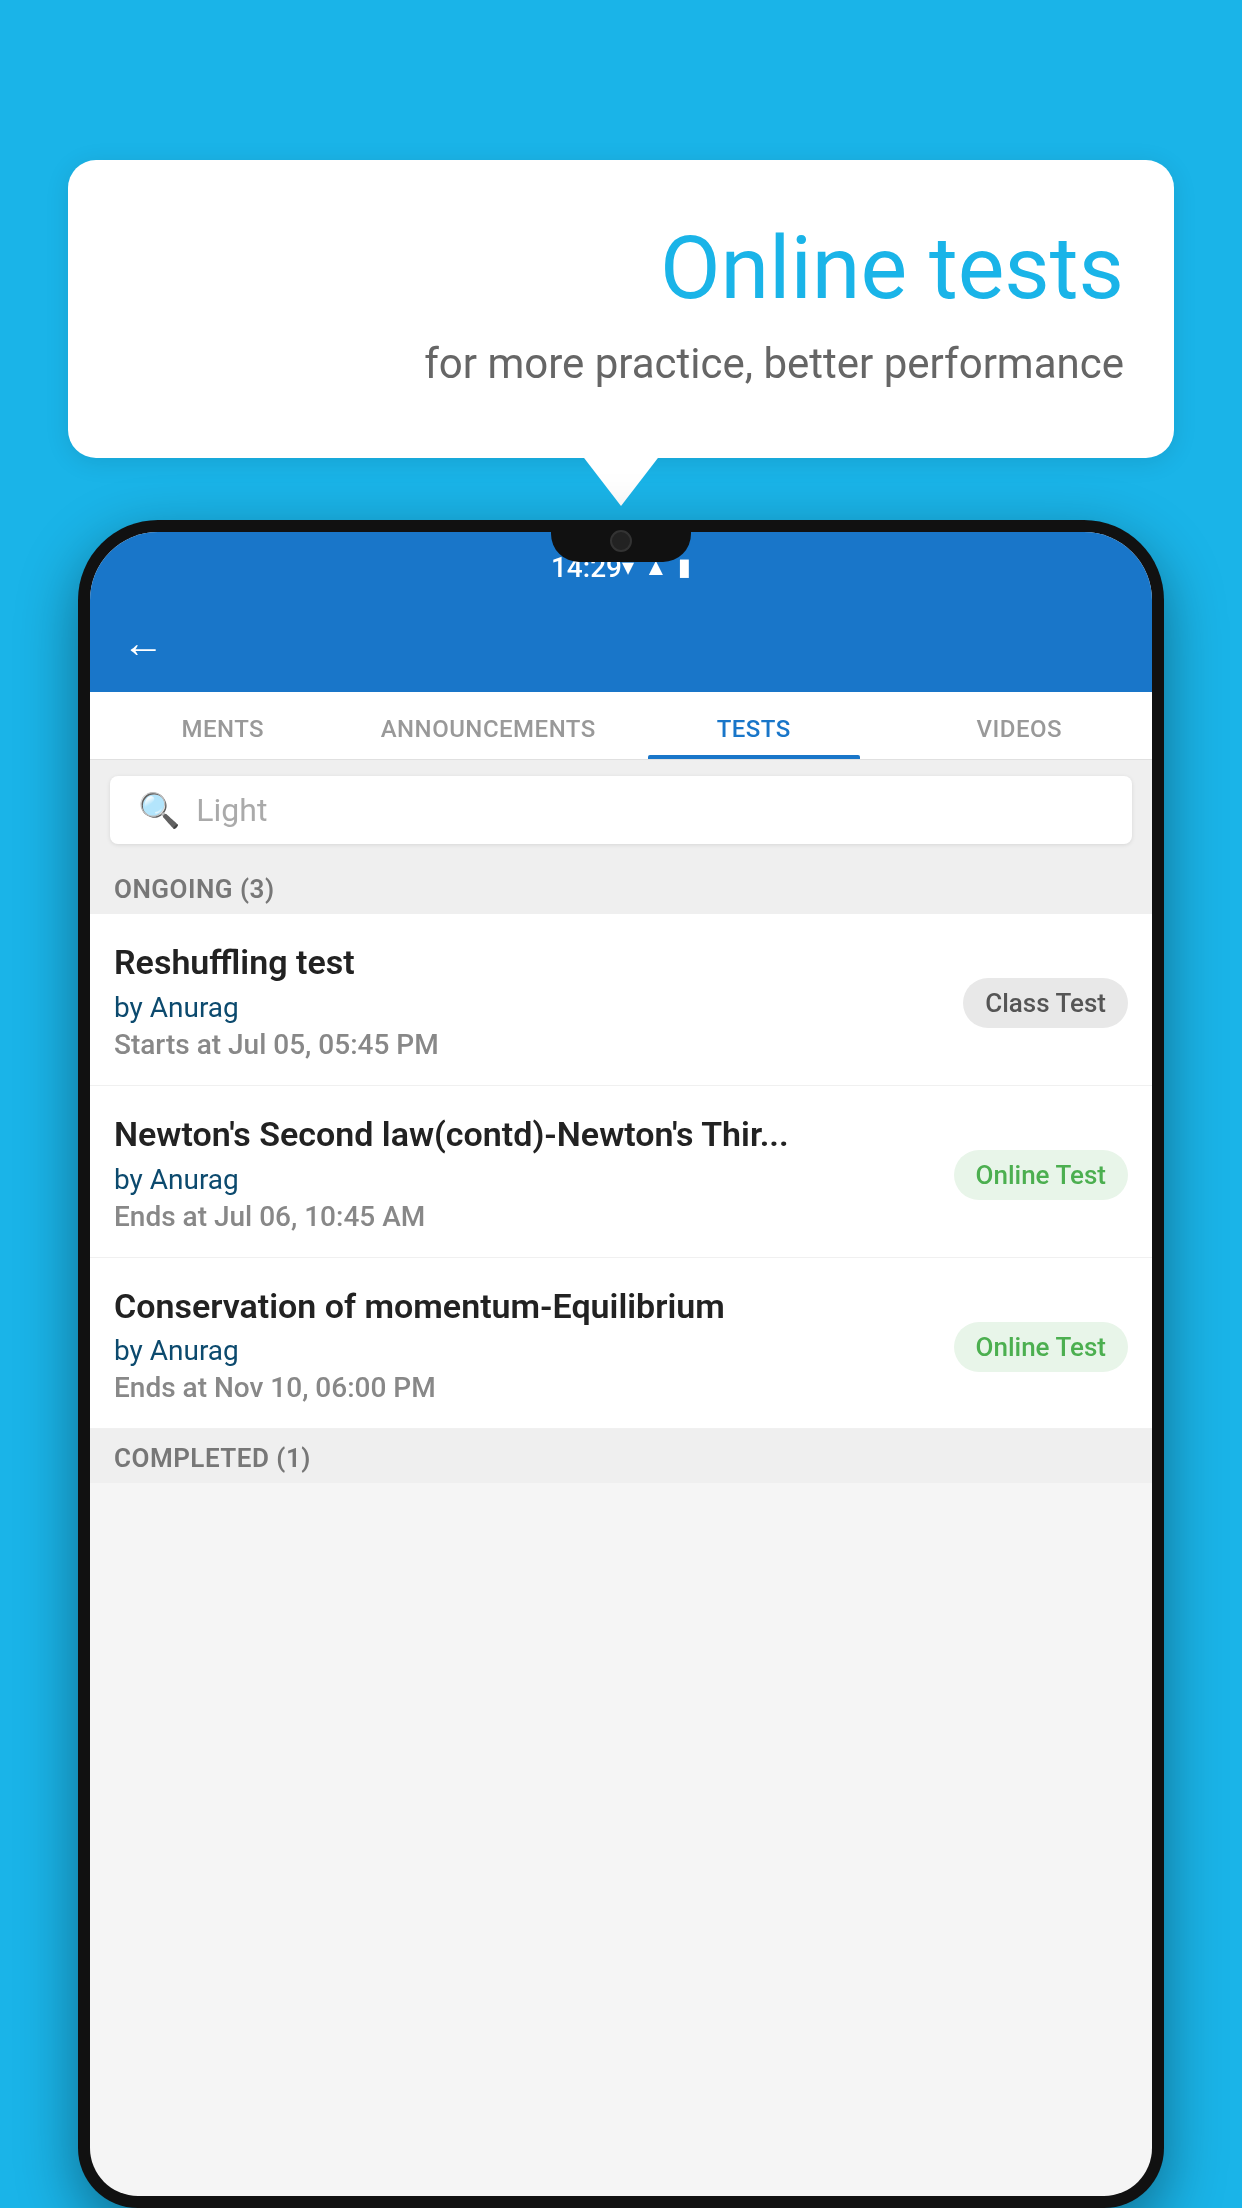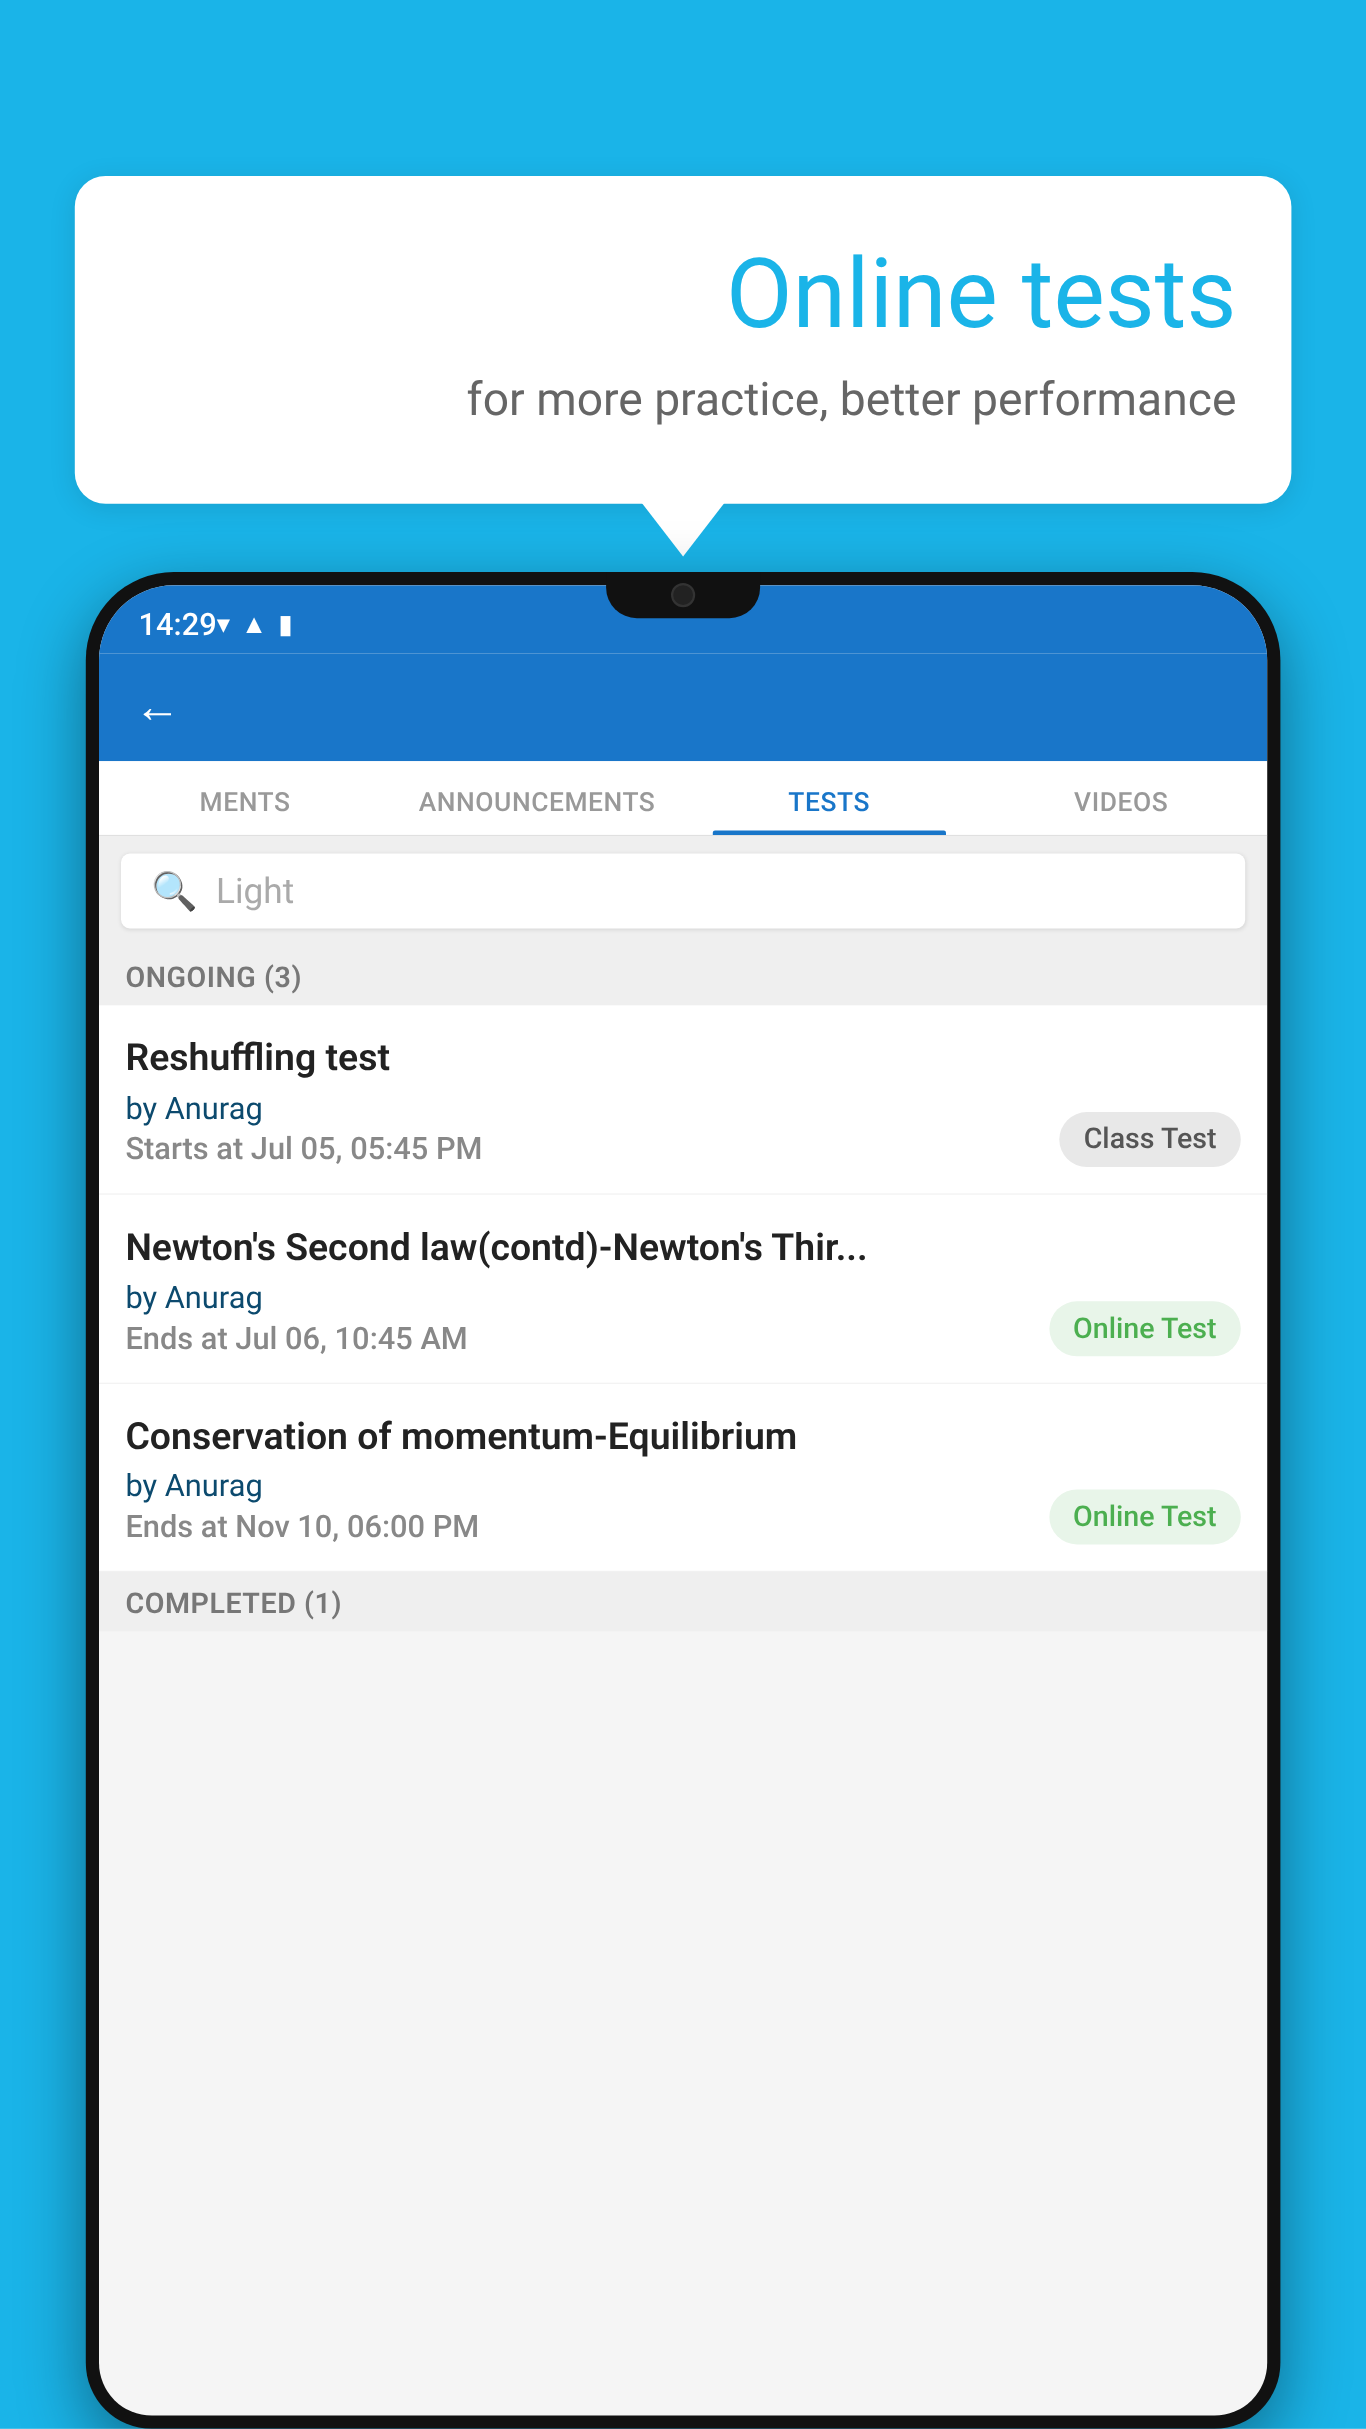--- a/index.html
+++ b/index.html
@@ -110,21 +110,21 @@
       border-radius: 68px 68px 48px 48px;
       overflow: hidden;
     }
 
     
     .status-bar {
       background: #1976c9;
       height: 62px;
       display: flex;
       align-items: center;
-      justify-content: flex-start;
+      justify-content: center;
       padding: 0 36px;
       padding-top: 8px;
     }
     .status-time {
       color: white;
       font-size: 28px;
       font-weight: 500;
     }
     .status-icons {
       display: flex;
@@ -227,21 +227,21 @@
 
     
     .test-list {
       background: white;
     }
     .test-item {
       padding: 28px 24px 24px;
       border-bottom: 1px solid #f0f0f0;
       display: flex;
       justify-content: space-between;
-      align-items: flex-end;
+      align-items: center;
     }
     .test-info {
       flex: 1;
       padding-right: 16px;
     }
     .test-name {
       font-size: 34px;
       font-weight: 600;
       color: #222;
       margin-bottom: 8px;

